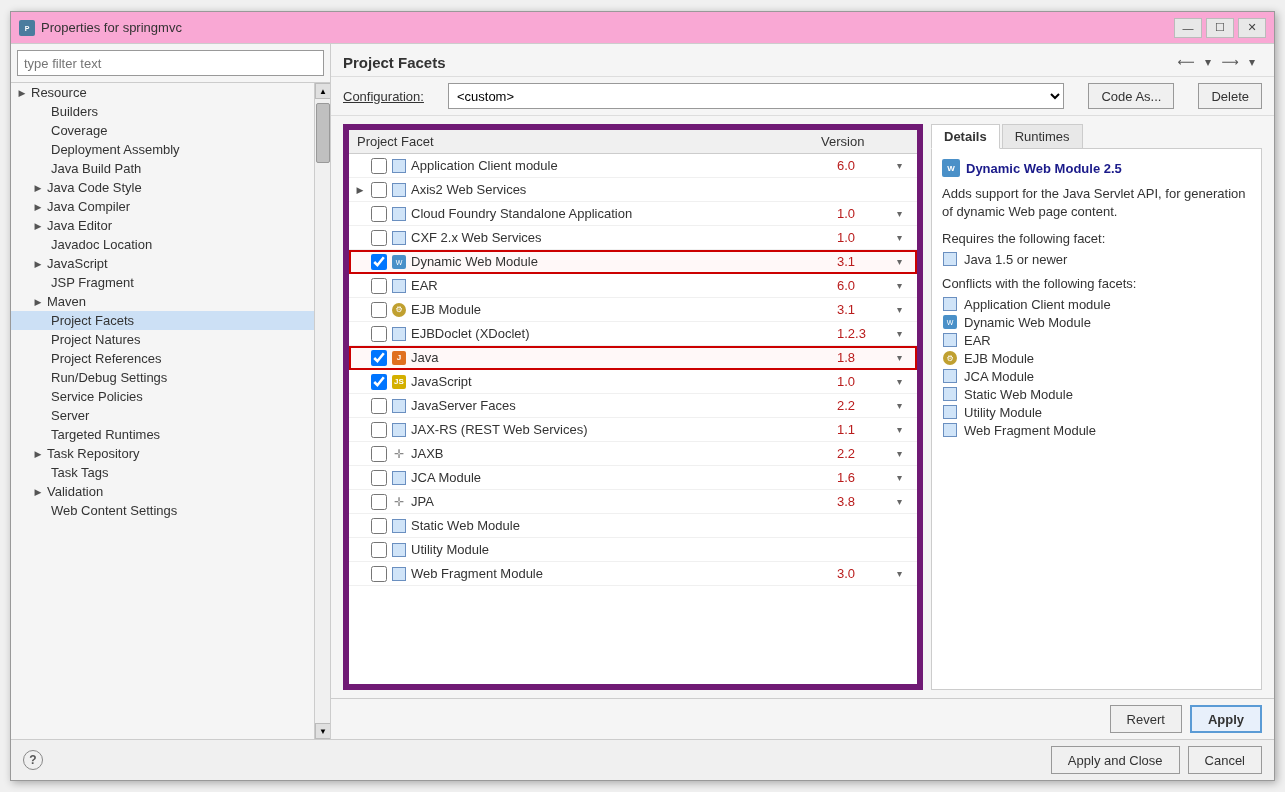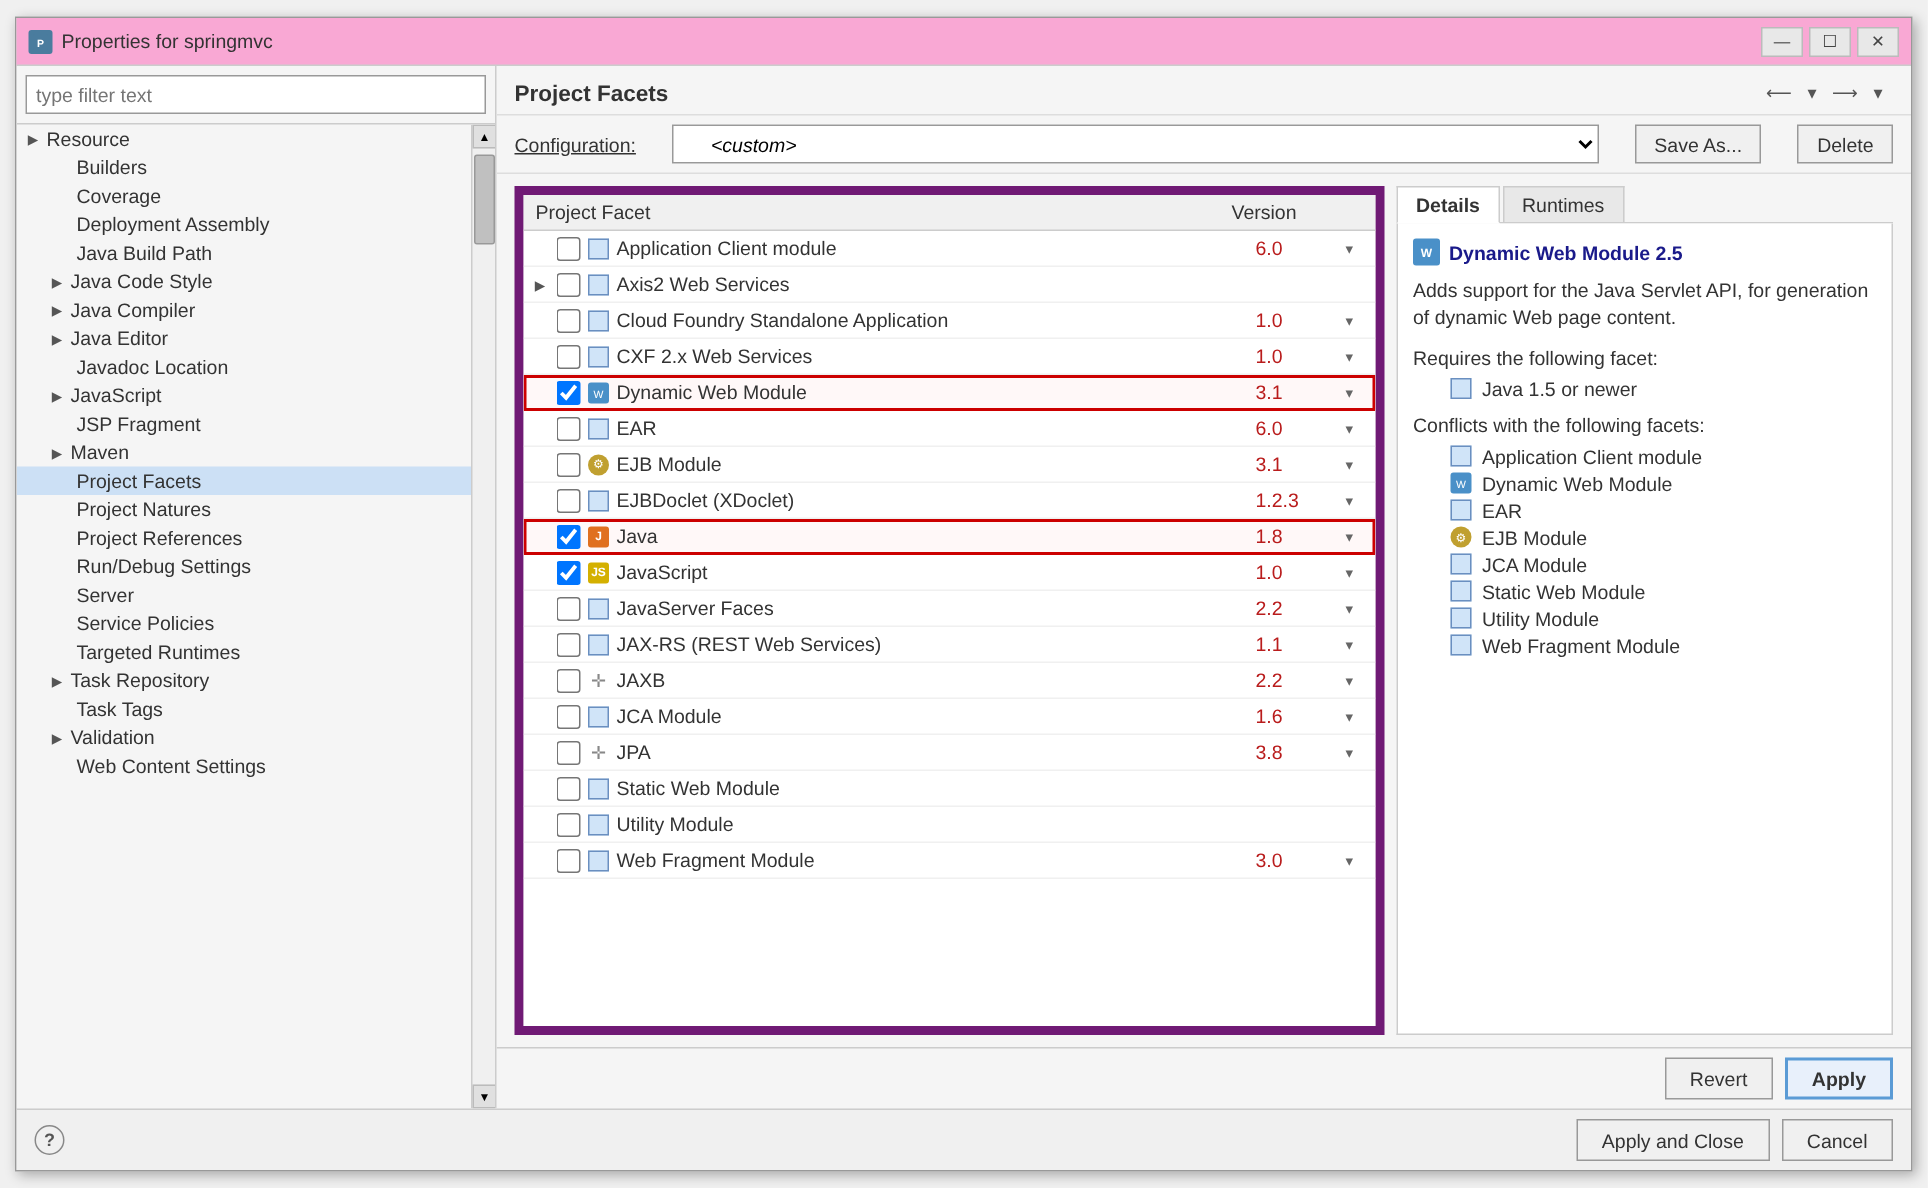--- a/index.html
+++ b/index.html
@@ -168,22 +168,21 @@
       border-bottom: 1px solid #ddd;
     }
     .config-label { color: #333; font-size: 13px; }
     .config-label span { text-decoration: underline; }
     .config-select {
       flex: 1;
       height: 26px;
       border: 1px solid #999;
       background: white;
       font-size: 13px;
-      padding: 0 21px;
-      font-style: italic;
+      padding: 0 4px;
     }
     .config-btn {
       height: 26px;
       padding: 0 12px;
       border: 1px solid #999;
       background: #f0f0f0;
       cursor: pointer;
       font-size: 13px;
       color: #333;
     }
@@ -326,21 +325,20 @@
       color: #333;
       margin-bottom: 4px;
     }
     .details-item {
       display: flex;
       align-items: center;
       gap: 6px;
       padding: 1px 0;
       font-size: 13px;
       color: #333;
-      margin-left: 24px;
     }
     .details-item-icon {
       width: 16px;
       height: 16px;
       flex-shrink: 0;
       display: flex;
       align-items: center;
       justify-content: center;
     }
     
@@ -586,26 +584,26 @@
                 <span class="tree-label">Project References</span>
               </div>
               <div class="tree-item">
                 <span class="tree-indent"></span>
                 <span class="tree-indent"></span>
                 <span class="tree-label">Run/Debug Settings</span>
               </div>
               <div class="tree-item">
                 <span class="tree-indent"></span>
                 <span class="tree-indent"></span>
+                <span class="tree-label">Service Policies</span>
+              </div>
+              <div class="tree-item">
+                <span class="tree-indent"></span>
+                <span class="tree-indent"></span>
                 <span class="tree-label">Server</span>
-              </div>
-              <div class="tree-item">
-                <span class="tree-indent"></span>
-                <span class="tree-indent"></span>
-                <span class="tree-label">Service Policies</span>
               </div>
               <div class="tree-item">
                 <span class="tree-indent"></span>
                 <span class="tree-indent"></span>
                 <span class="tree-label">Targeted Runtimes</span>
               </div>
               <div class="tree-item expandable">
                 <span class="tree-indent"></span>
                 <span class="expand-arrow">▶</span>
                 <span class="tree-label">Task Repository</span>
@@ -645,21 +643,21 @@
           </div>
         </div>
 
         <div class="config-row">
           <span class="config-label">
             <span>Configuration:</span>
           </span>
           <select class="config-select">
             <option>&lt;custom&gt;</option>
           </select>
-          <button class="config-btn">Save As...</button>
+          <button class="config-btn">Code As...</button>
           <button class="config-btn">Delete</button>
         </div>
 
         <div class="facets-area">
 
           <div class="facets-table-wrap">
             <div class="facets-table-header">
               <span class="col-facet">Project Facet</span>
               <span class="col-version">Version</span>
             </div>

